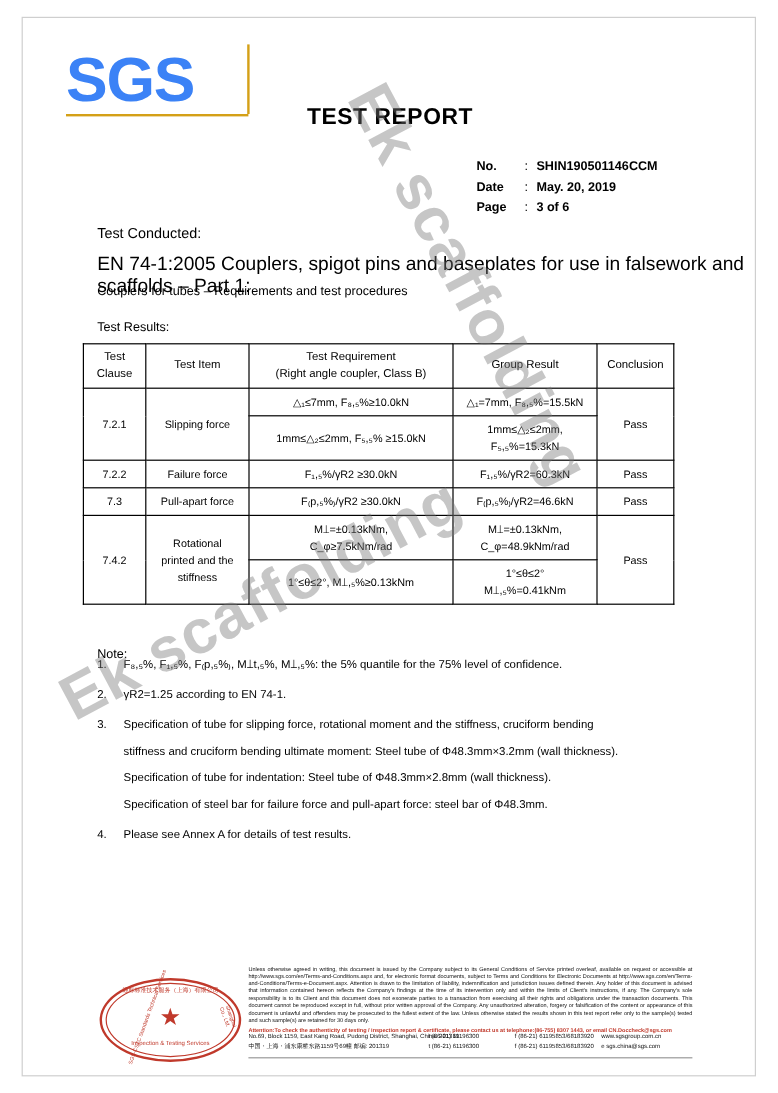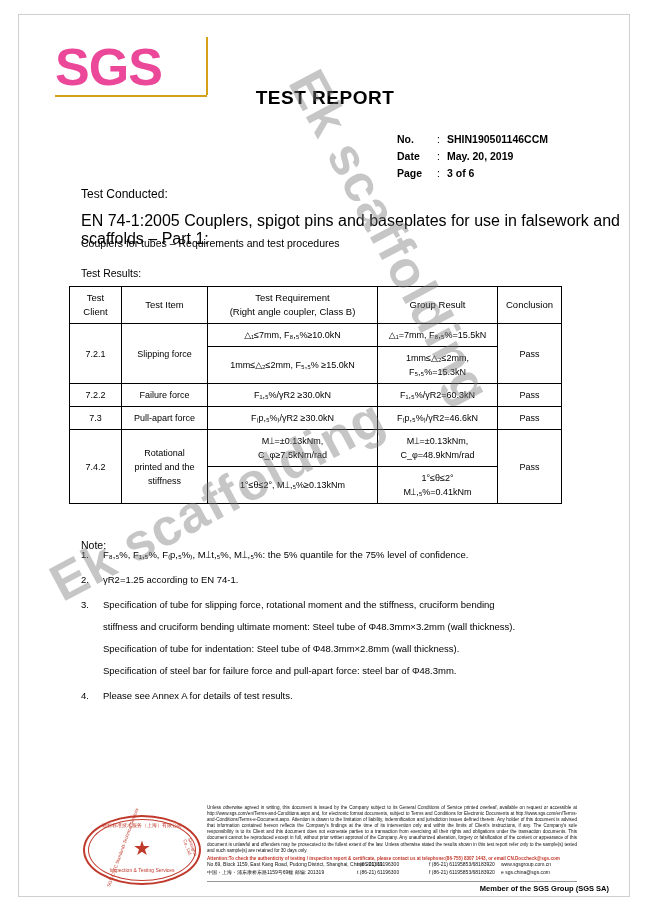--- a/index.html
+++ b/index.html
@@ -61,21 +61,21 @@
   }
   
   .sgs-logo {
     position: absolute;
     left: 36px;
     top: 22px;
     font-family: "Liberation Sans", sans-serif;
     font-weight: bold;
     font-size: 52px;
     letter-spacing: -1px;
-    color: #ec4899;
+    color: #3b82f6;
   }
   .sgs-rule-h {
     position: absolute;
     left: 36px;
     top: 80px;
     width: 152px;
     height: 2px;
     background: #d4a017;
   }
   .sgs-rule-v {
@@ -337,21 +337,21 @@
         <col class="col1">
           <col class="col2">
           <col class="col3">
           <col class="col4">
           <col class="col5">
       </colgroup>
       <thead>
         <tr>
           <th>
             <div>Test</div>
-            <div>Client</div>
+            <div>Clause</div>
           </th>
           <th>Test Item</th>
           <th>
             <div>Test Requirement</div>
             <div>(Right angle coupler, Class B)</div>
           </th>
           <th>Group Result</th>
           <th>Conclusion</th>
         </tr>
       </thead>
@@ -470,20 +470,19 @@
       </div>
       <div class="addr-row">
         <span class="c1">中国・上海・浦东康桥东路1159号69幢  邮编: 201319</span>
         <span class="c2">t (86-21) 61196300</span>
         <span class="c3">f (86-21) 61195853/68183920</span>
         <span class="c4">e sgs.china@sgs.com</span>
       </div>
     </div>
 
     <div class="footer-divider"></div>
-    <div class="member">Member of the SGS Group (SGS SA)</div>
   </div>
 
   <div class="watermark">
     <div class="wm-text wm1">Ek scaffolding</div>
     <div class="wm-text wm2">Ek scaffolding</div>
   </div>
 </div>
 
 </body></html>

